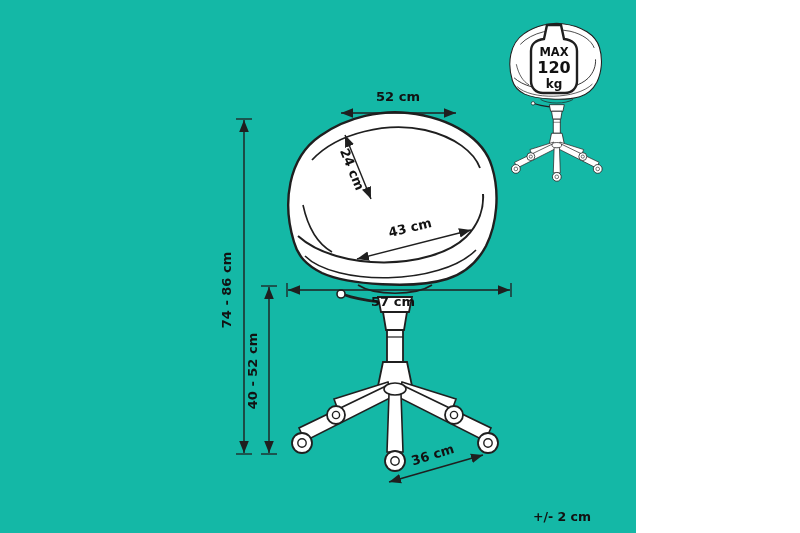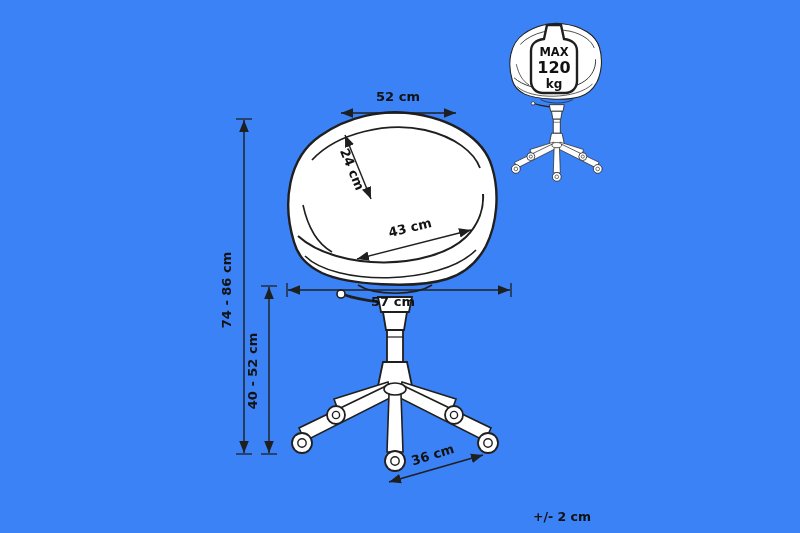--- a/index.html
+++ b/index.html
@@ -1,17 +1,17 @@
 <!DOCTYPE html>
 <html><head>
 <meta charset="utf-8">
 <style>
   html,body{margin:0;padding:0;background:#fff;}
   .stage{
-    position:relative;width:800px;height:533px;background:#3b82f6;
+    position:relative;width:636px;height:533px;background:#14b8a6;
     font-family:"DejaVu Sans","Liberation Sans",sans-serif;overflow:hidden;
   }
   svg{display:block;}
   .ink{stroke:#1f1f1f;fill:none;}
   .ink-fill{stroke:#1f1f1f;fill:#ffffff;}
   .dim-line{stroke:#1f1f1f;stroke-width:1.4;fill:none;}
   .tick{stroke:#1f1f1f;stroke-width:1.3;}
   .dim-label{
     font-family:"DejaVu Sans","Liberation Sans",sans-serif;
     font-size:13px;font-weight:600;fill:#121212;

